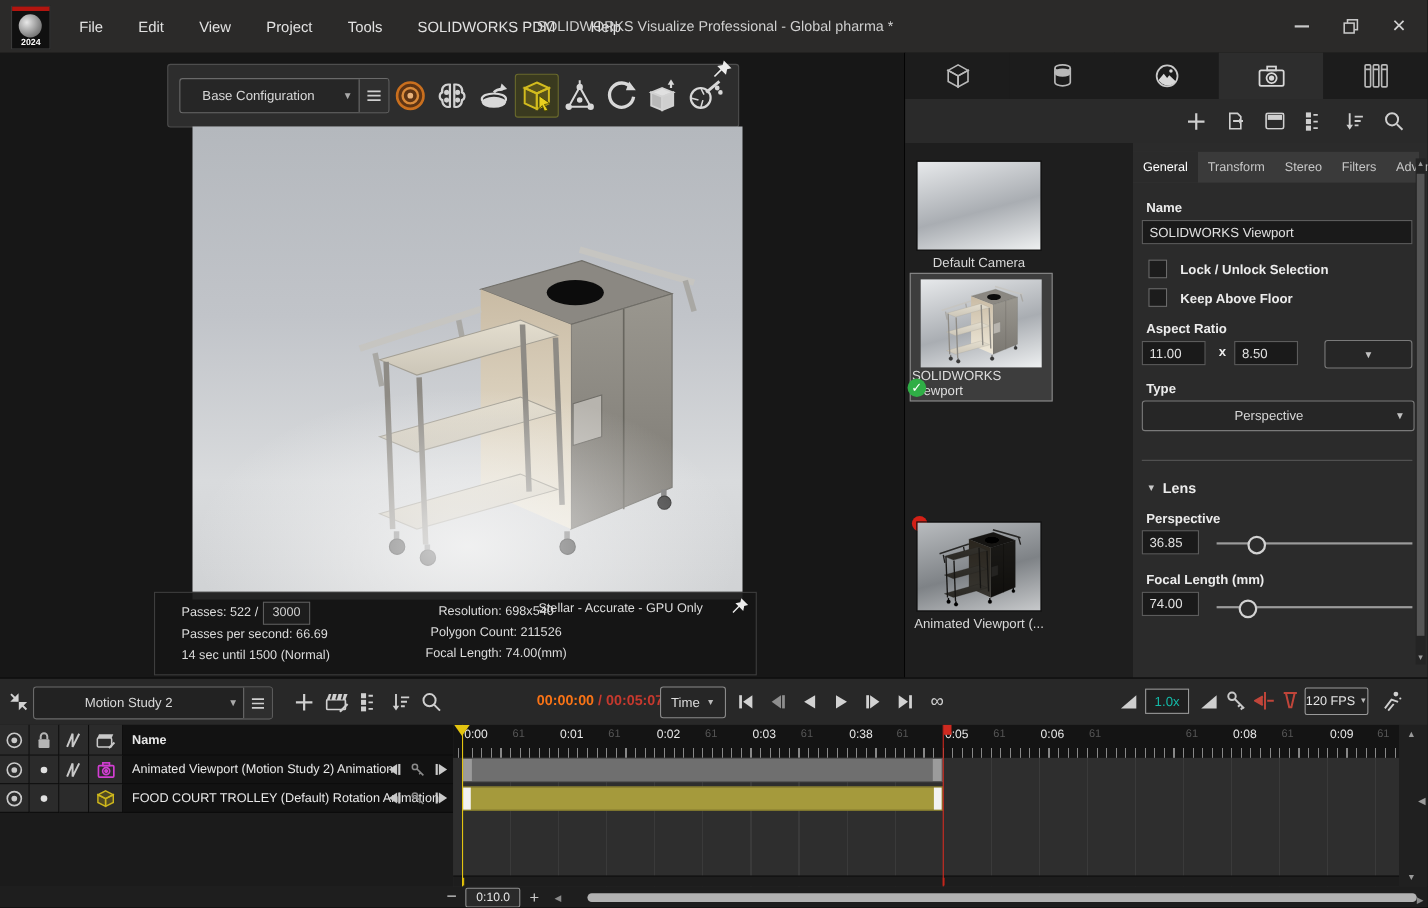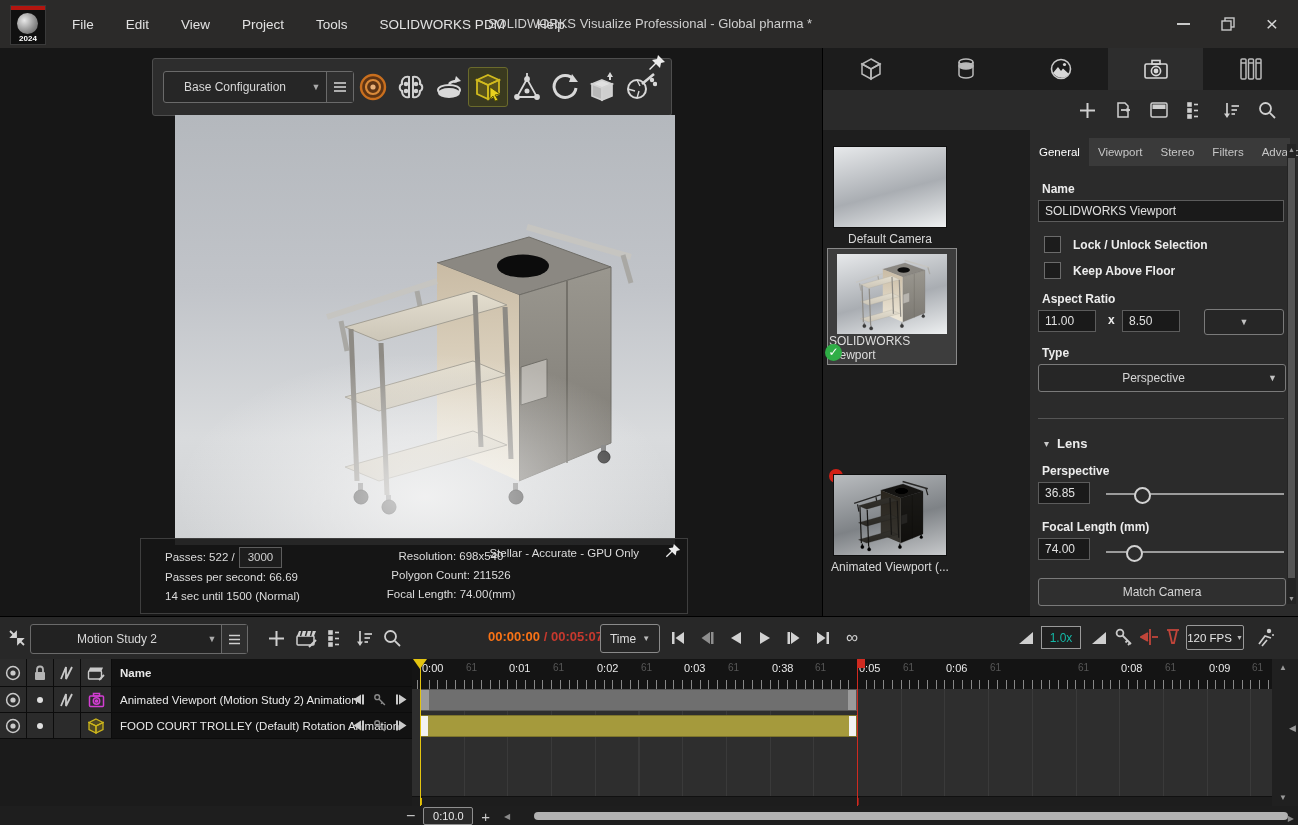--- a/index.html
+++ b/index.html
@@ -399,21 +399,21 @@
               <use href="#cartSym"></use>
             </svg>
         </div>
         <div class="cap">Animated Viewport (...</div>
       </div>
     </div>
 
     <div class="props">
       <div class="ptabs">
         <span class="ptab sel">General</span>
-        <span class="ptab">Viewport</span>
+        <span class="ptab">Transform</span>
         <span class="ptab">Stereo</span>
         <span class="ptab">Filters</span>
         <span class="ptab">Advanced</span>
       </div>
       <div class="abs plabel" style="left:12px;top:52px;">Name</div>
       <input class="abs pinput" style="left: 8px; top: 70px; width: 246px;" value="SOLIDWORKS Viewport">
 
       <div class="abs row" style="left:14px;top:106px;gap:12px;">
         <span class="chkbox"></span>
         <span class="plabel">Lock / Unlock Selection</span>
@@ -449,23 +449,20 @@
       <div class="abs slider" style="left:76px;top:363px;width:178px;">
         <div class="thumbk" style="left:28px;"></div>
       </div>
 
       <div class="abs plabel" style="left:12px;top:390px;">Focal Length (mm)</div>
       <input class="abs pinput" style="left: 8px; top: 408px; width: 52px;" value="74.00">
       <div class="abs slider" style="left:76px;top:419px;width:178px;">
         <div class="thumbk" style="left:20px;"></div>
       </div>
 
-      <div class="abs pdrop" style="left:8px;top:448px;width:246px;height:26px;justify-content:center;background:#2f2f2f;">
-        <span>Match Camera</span>
-      </div>
 
       <div class="pscroll">
         <span class="sarrow" style="top:2px;">▲</span>
         <div class="pthumb"></div>
         <span class="sarrow" style="bottom:2px;">▼</span>
       </div>
     </div>
   </div>
 
   <div class="timeline">

